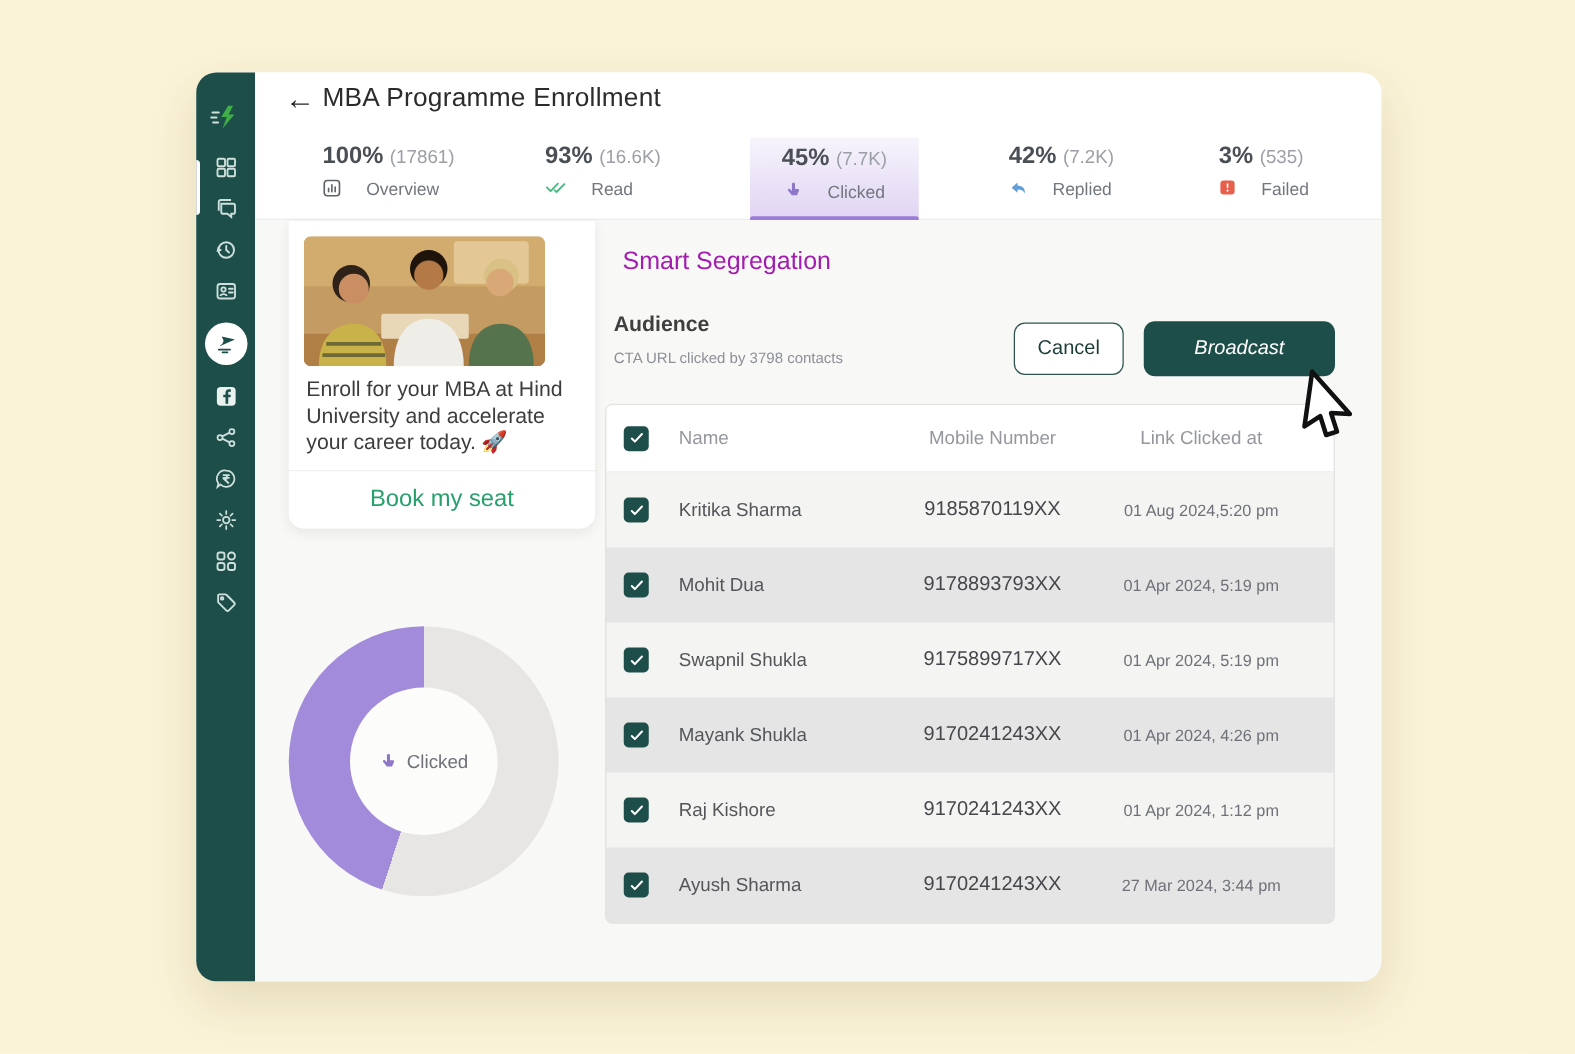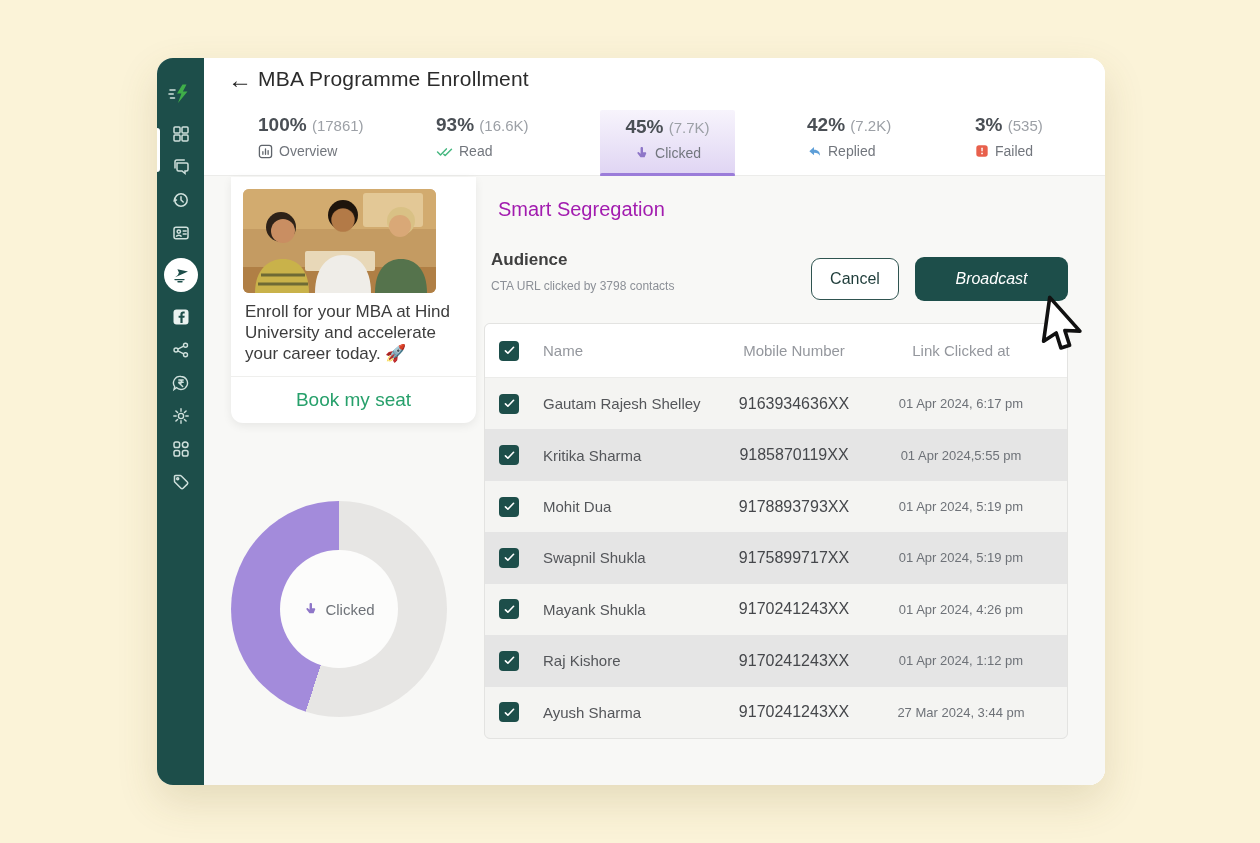--- a/index.html
+++ b/index.html
@@ -43,21 +43,21 @@
   }
   .page-title {
     position:absolute; left:54px; top:9px; font-size:21px; font-weight:500; color:#2B2B2B; letter-spacing:.2px;
   }
   
   .tabs { position:absolute; left:0; top:44px; width:100%; height:74px; border-bottom:1px solid #ECECEA; }
   .tab { position:absolute; top:8px; height:66px; padding-top:4px; cursor:pointer; }
   .tab-stat { font-size:19px; font-weight:700; color:#4A4F55; white-space:nowrap; }
   .tab-stat .cnt { font-size:15px; font-weight:400; color:#9CA0A6; }
   .tab-label {
-    margin-top:7px; display:flex; align-items:center; gap:6px;
+    margin-top:7px; display:flex; gap:20px;
     font-size:14px; font-weight:500; color:#72767D;
   }
   .tab-label svg { flex:0 0 auto; }
   .tab.active {
     left:396px; width:135px; text-align:center;
     background:linear-gradient(180deg,#F7F4FC 0%,#DFD4F3 100%);
     border-radius:2px 2px 0 0;
   }
   .tab.active .tab-stat { padding-top:2px; }
   .tab.active .tab-label { justify-content:center; }
@@ -342,39 +342,29 @@
             <svg viewBox="0 0 16 16" width="13" height="13">
                 <path d="M3 8.4l3 3 7-7.4" stroke="#fff" stroke-width="2" fill="none" stroke-linecap="round" stroke-linejoin="round"></path>
               </svg>
           </span>
           <span class="cell name">Name</span>
           <span class="cell mobile">Mobile Number</span>
           <span class="cell date">Link Clicked at</span>
         </div>
         <div class="tbody">
 
-        <div class="trow">
-              <span class="cb">
-                <svg viewBox="0 0 16 16" width="13" height="13">
-                  <path d="M3 8.4l3 3 7-7.4" stroke="#fff" stroke-width="2" fill="none" stroke-linecap="round" stroke-linejoin="round"></path>
-                </svg>
-              </span>
-              <span class="cell name">Gautam Rajesh Shelley</span>
-              <span class="cell mobile">9163934636XX</span>
-              <span class="cell date">01 Apr 2024, 6:17 pm</span>
-            </div>
             <div class="trow">
               <span class="cb">
                 <svg viewBox="0 0 16 16" width="13" height="13">
                   <path d="M3 8.4l3 3 7-7.4" stroke="#fff" stroke-width="2" fill="none" stroke-linecap="round" stroke-linejoin="round"></path>
                 </svg>
               </span>
               <span class="cell name">Kritika Sharma</span>
               <span class="cell mobile">9185870119XX</span>
-              <span class="cell date">01 Apr 2024,5:55 pm</span>
+              <span class="cell date">01 Aug 2024,5:20 pm</span>
             </div>
             <div class="trow">
               <span class="cb">
                 <svg viewBox="0 0 16 16" width="13" height="13">
                   <path d="M3 8.4l3 3 7-7.4" stroke="#fff" stroke-width="2" fill="none" stroke-linecap="round" stroke-linejoin="round"></path>
                 </svg>
               </span>
               <span class="cell name">Mohit Dua</span>
               <span class="cell mobile">9178893793XX</span>
               <span class="cell date">01 Apr 2024, 5:19 pm</span>

